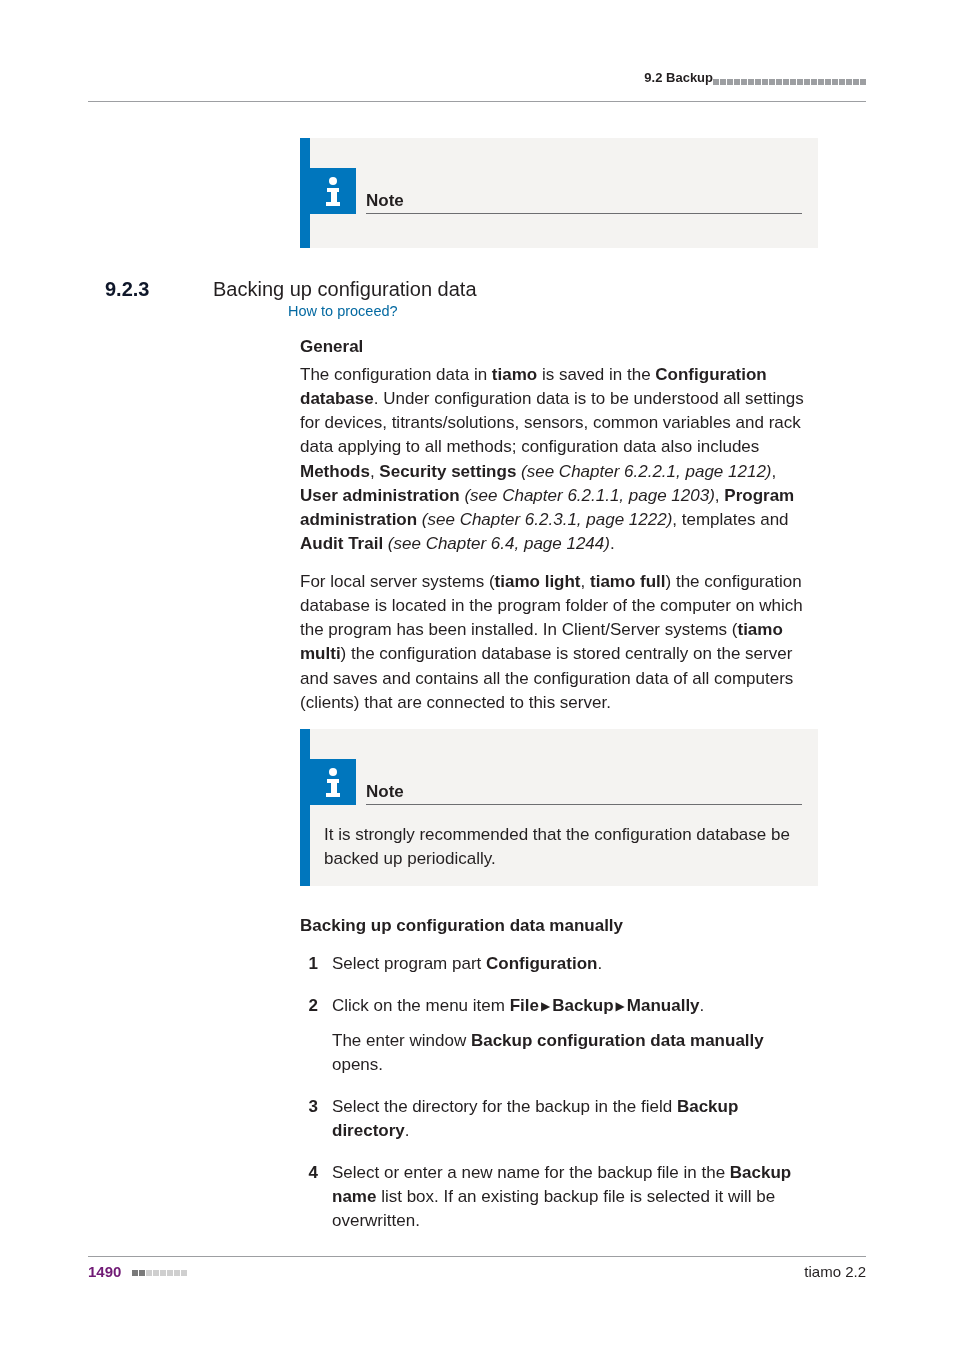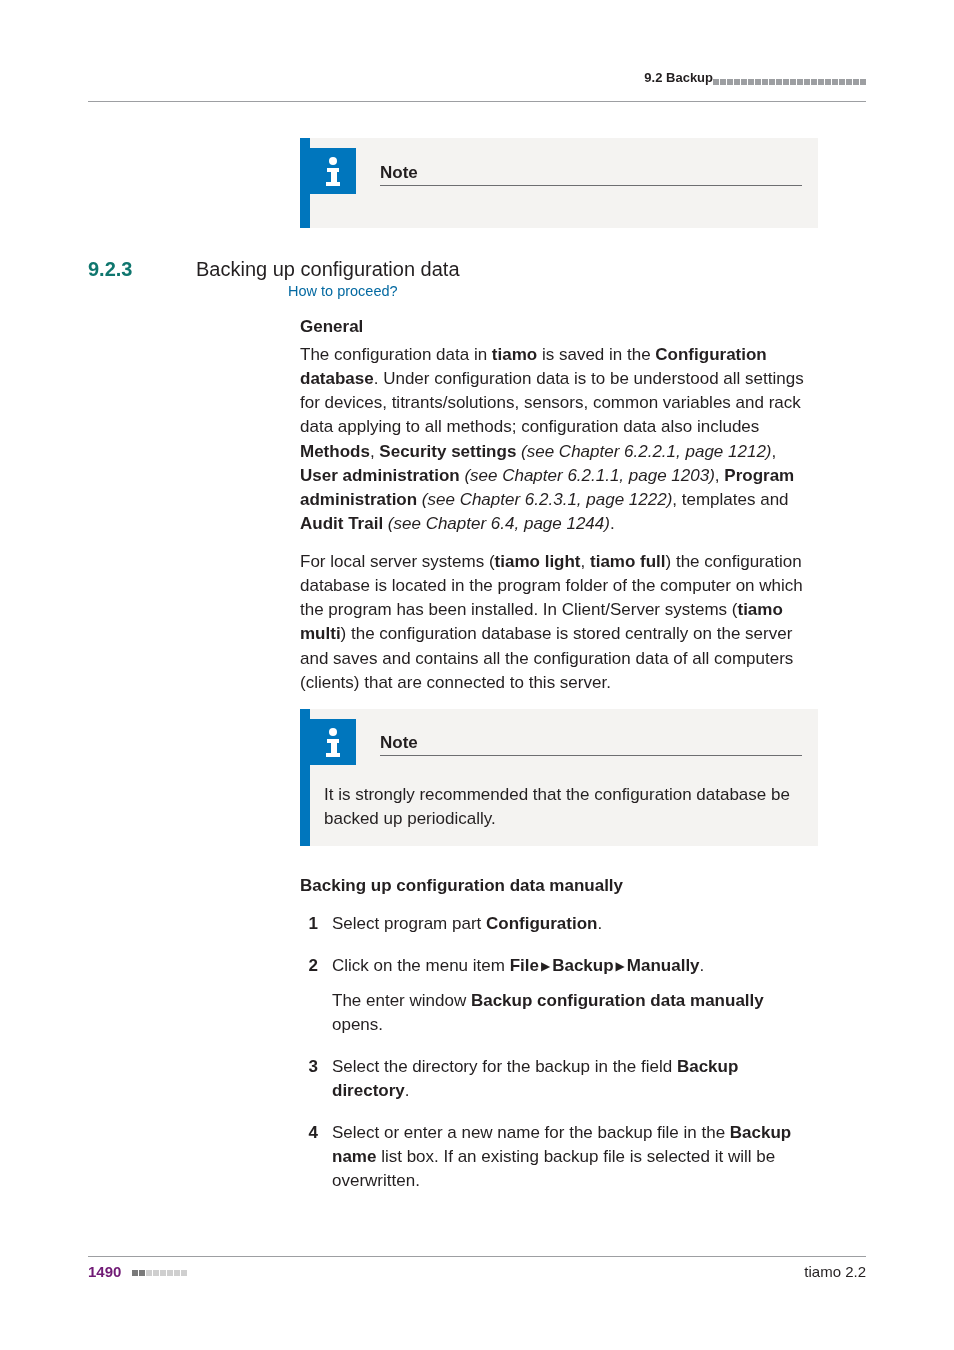--- a/index.html
+++ b/index.html
@@ -46,23 +46,24 @@
   
   .note-box {
     border-left: 10px solid #0076bd;
     background: #f4f3f1;
     padding: 10px 16px 16px 0;
     margin-bottom: 30px;
     box-sizing: border-box;
   }
   .note-head {
     display: flex;
-    align-items: center;
-    gap: 24px;
+    align-items: flex-end;
+    gap: 10px;
     margin-bottom: 18px;
+    margin-top: 20px;
   }
   .note-icon {
     width: 46px;
     height: 46px;
     background: #0076bd;
     display: flex;
     align-items: center;
     justify-content: center;
     flex-shrink: 0;
     margin-left: 0;
@@ -89,21 +90,22 @@
   .sect-row {
     display: flex;
     align-items: baseline;
     margin-bottom: 2px;
   }
   .sect-num {
     width: 108px;
     flex-shrink: 0;
     font-weight: 800;
     font-size: 20px;
-    color: #0f766e;
+    color: #0f172a;
+    margin-left: 17px;
   }
   .sect-title {
     font-weight: 400;
     font-size: 20px;
   }
   .proceed {
     font-size: 14.5px;
     color: #0369a1;
     margin-left: 200px;
     margin-bottom: 18px;

